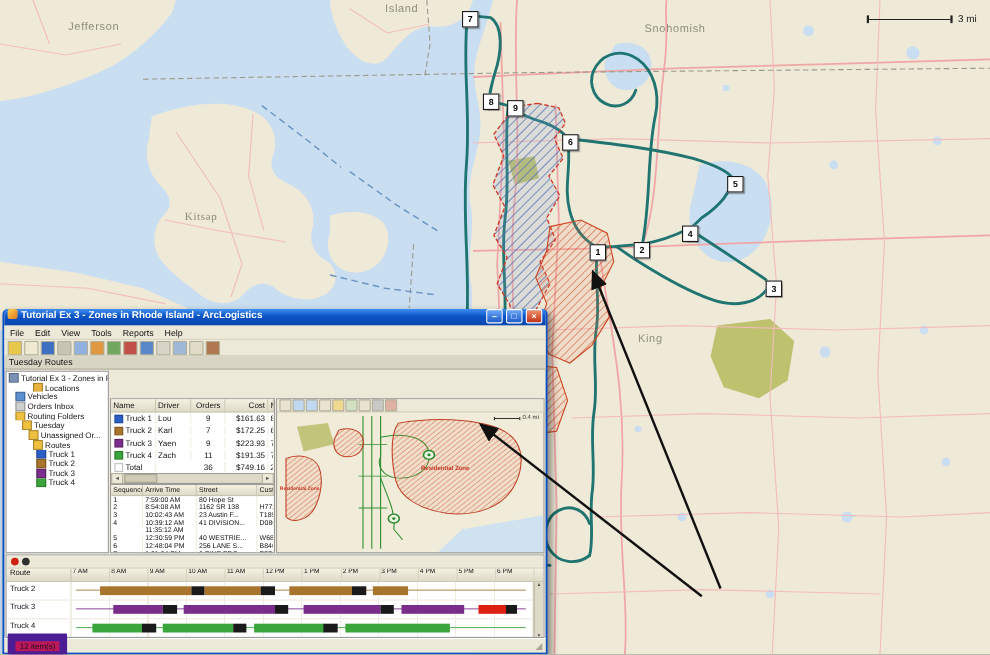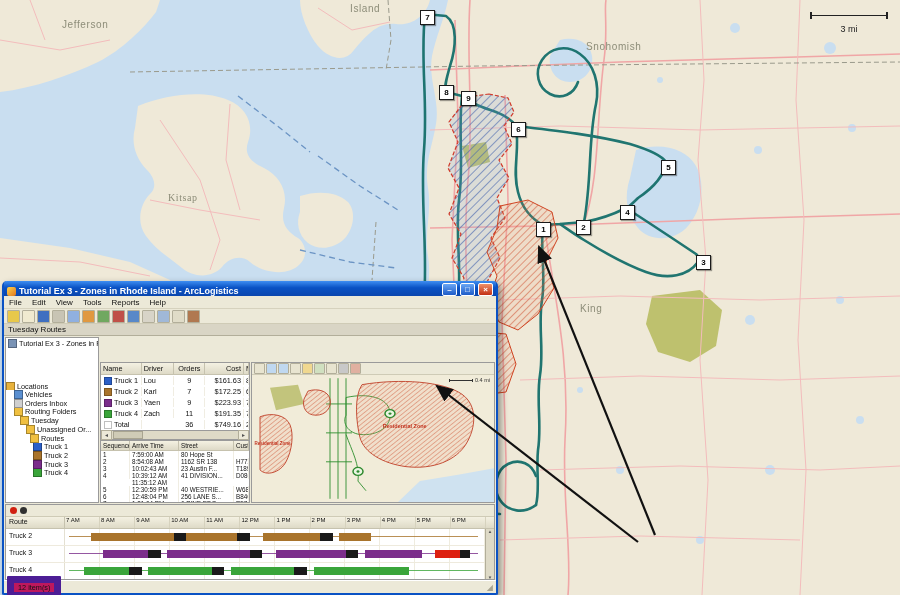--- a/index.html
+++ b/index.html
@@ -5,31 +5,31 @@
   html,body{margin:0;padding:0;background:#888;}
   .stage{position:relative;width:900px;height:595px;overflow:hidden;background:#efe9d8;
          font-family:"Liberation Sans",sans-serif;-webkit-font-smoothing:antialiased;}
   svg{display:block;}
   .map-svg{position:absolute;inset:0;z-index:0;}
 
   .region-label{position:absolute;color:#8d8d79;font-size:10px;letter-spacing:.6px;z-index:2;}
   .wp{position:absolute;width:13px;height:13px;background:#fff;border:1px solid #1a1a1a;
       display:flex;align-items:center;justify-content:center;font-size:8px;font-weight:bold;
       box-shadow:1px 1px 1px rgba(0,0,0,.35);z-index:3;}
-  .scalebar{position:absolute;right:12px;top:12px;display:flex;align-items:center;gap:5px;z-index:3;flex-direction:column;}
+  .scalebar{position:absolute;right:12px;top:12px;display:flex;align-items:center;gap:5px;z-index:3;}
   .scale-line{width:74px;height:7px;border-left:2px solid #222;border-right:2px solid #222;
       background:linear-gradient(transparent 43%,#222 43%,#222 57%,transparent 57%);}
   .scale-text{font-size:9px;color:#222;}
 
   
   .win{position:absolute;left:2px;top:281px;width:492px;height:312px;z-index:10;
        display:flex;flex-direction:column;background:#ece9d8;color:#111;
        border:2px solid #0a52c4;border-top:none;border-radius:5px 5px 2px 2px;
        box-shadow:3px 3px 7px rgba(0,0,0,.4);}
-  .titlebar{height:15px;flex:none;border-radius:3px 3px 0 0;display:flex;align-items:flex-end;gap:3px;
+  .titlebar{height:15px;flex:none;border-radius:3px 3px 0 0;display:flex;align-items:flex-start;gap:3px;
        padding:0 3px;color:#fff;font-size:9px;font-weight:bold;white-space:nowrap;overflow:hidden;
        background:linear-gradient(180deg,#3e8ef2,#0a52c4 45%,#0a46ae);}
   .app-icon{width:9px;height:9px;flex:none;border-radius:2px;background:linear-gradient(135deg,#ffd24a,#e07820);}
   .title-text{flex:1;overflow:hidden;text-overflow:ellipsis;}
   .win-btn{width:13px;height:11px;flex:none;border-radius:2px;border:1px solid #fff;color:#fff;
        display:flex;align-items:center;justify-content:center;font-size:8px;line-height:1;
        background:linear-gradient(#6aa6f4,#1e5cc8);}
   .win-btn.close{background:linear-gradient(#f09068,#c23014);}
   .menubar{height:12px;flex:none;display:flex;align-items:center;background:#ece9d8;border-bottom:1px solid #d6d2be;}
   .menu-item{padding:0 5px;font-size:8px;}
@@ -207,21 +207,21 @@
 
     <path fill="url(#mainBlueHatch)" stroke="#d03a2a" stroke-width="1.2" stroke-dasharray="4,2" d="M489,94 L508,98 L514,112 L504,126 L512,144 L499,160 L509,178 L497,198 L505,218 L491,238 L500,258 L487,282 L494,308 L480,330 L466,326 L457,302 L464,278 L452,258 L461,234 L449,214 L459,188 L448,168 L458,142 L449,122 L461,106 L474,96 Z"></path>
     <path fill="url(#mainRedHatch)" stroke="#cf4422" stroke-width="1" d="M500,206 L528,200 L552,212 L558,238 L546,262 L554,288 L538,314 L518,330 L499,322 L489,300 L497,276 L487,252 L497,228 Z"></path>
     <path fill="url(#mainRedHatch)" stroke="#cf4422" stroke-width="1" d="M462,330 L506,334 L516,364 L506,392 L474,396 L456,372 L452,348 Z"></path>
   </svg>
 
   <div>
 
   <div class="region-label" style="left: 62px; top: 19px;">Jefferson</div>
       <div class="region-label" style="left: 350px; top: 3px;">Island</div>
-      <div class="region-label" style="left: 586px; top: 41px;">Snohomish</div>
+      <div class="region-label" style="left: 586px; top: 21px;">Snohomish</div>
       <div class="region-label" style="left: 168px; top: 192px; font-family: Liberation Serif, serif;">Kitsap</div>
       <div class="region-label" style="left: 580px; top: 303px;">King</div>
     </div>
   <div>
 
   <div class="wp" style="left: 420px; top: 10px;">7</div>
       <div class="wp" style="left: 439px; top: 85px;">8</div>
       <div class="wp" style="left: 461px; top: 91px;">9</div>
       <div class="wp" style="left: 511px; top: 122px;">6</div>
       <div class="wp" style="left: 661px; top: 160px;">5</div>
@@ -275,36 +275,36 @@
 
     <div class="main">
 
       <div class="tree">
 
           <div class="tree-item" style="padding-left: 2px;">
             <span class="tree-chip" style="background: rgb(122, 147, 181);"></span>
             <span>Tutorial Ex 3 - Zones in R...</span>
           </div>
 
-          <div class="tree-item" style="padding-left: 0; margin-top: 34px;">
+          <div class="tree-item" style="padding-left: 24px;">
             <span class="tree-chip" style="background: rgb(232, 178, 60);"></span>
             <span>Locations</span>
           </div>
 
           <div class="tree-item" style="padding-left: 8px;">
             <span class="tree-chip" style="background: rgb(90, 143, 208);"></span>
             <span>Vehicles</span>
           </div>
 
           <div class="tree-item" style="padding-left: 8px;">
             <span class="tree-chip" style="background: rgb(207, 207, 207);"></span>
             <span>Orders Inbox</span>
           </div>
 
-          <div class="tree-item" style="padding-left: 8px; align-items: flex-end;">
+          <div class="tree-item" style="padding-left: 8px;">
             <span class="tree-chip" style="background: rgb(240, 192, 64);"></span>
             <span>Routing Folders</span>
           </div>
 
           <div class="tree-item" style="padding-left: 14px;">
             <span class="tree-chip" style="background: rgb(240, 192, 64);"></span>
             <span>Tuesday</span>
           </div>
 
           <div class="tree-item" style="padding-left: 20px;">

